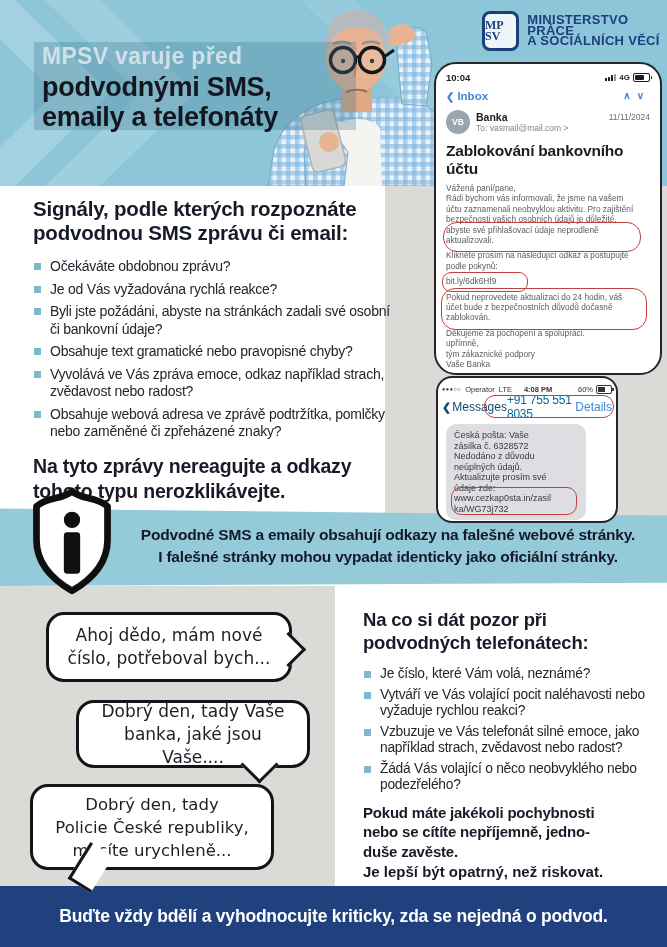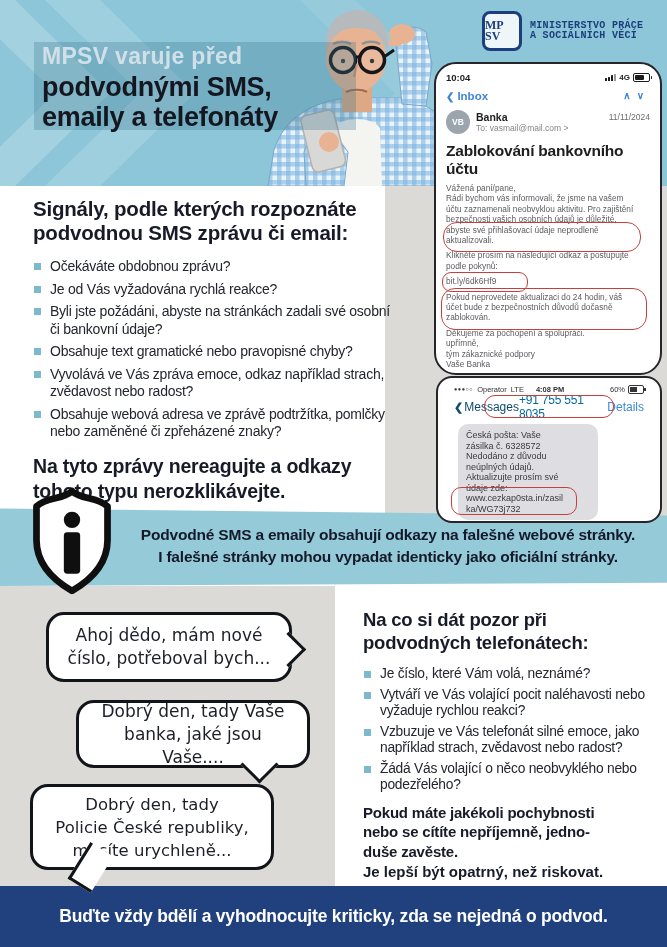--- a/index.html
+++ b/index.html
@@ -13,21 +13,21 @@
                  background:rgba(58,118,141,0.30);z-index:2;}
   .title-block{position:absolute;left:42px;top:45px;z-index:3;line-height:1;}
   .title-l1{font-size:23px;font-weight:bold;color:#cfe0e8;letter-spacing:.3px;margin-bottom:6px;}
   .title-l2,.title-l3{font-size:27px;font-weight:bold;color:#14171f;letter-spacing:-0.3px;margin-bottom:3px;}
   .man-wrap{position:absolute;left:250px;top:0;z-index:2;}
 
   .logo-wrap{position:absolute;left:482px;top:11px;z-index:6;display:flex;align-items:center;gap:8px;}
   .logo-box{width:34px;height:34px;border:3px solid #1d3e7c;border-radius:8px;background:#eef6f9;
             display:flex;flex-direction:column;align-items:flex-start;justify-content:center;
             font-family:"Liberation Serif",serif;font-weight:bold;color:#1d3e7c;font-size:12px;line-height:11px;}
-  .logo-name{font-size:10px;font-weight:bold;color:#1d3e7c;line-height:10.5px;letter-spacing:.3px;font-family:Liberation Mono, monospace;}
+  .logo-name{font-size:13px;font-weight:bold;color:#1d3e7c;line-height:10.5px;letter-spacing:.3px;}
 
   
   .gray-right{position:absolute;left:385px;top:186px;width:282px;height:330px;background:#dbdad7;z-index:0;}
   .gray-bottom-left{position:absolute;left:0;top:586px;width:335px;height:300px;background:#dbdad7;z-index:0;}
 
   
   .signals{position:absolute;left:33px;top:197px;width:362px;z-index:2;}
   .sec-heading{font-size:20.5px;font-weight:bold;color:#171b28;line-height:24px;letter-spacing:-0.2px;white-space:pre-line;}
   .sig-list{margin-top:13px;}
   .b-item{display:flex;margin-bottom:5px;}
@@ -65,23 +65,23 @@
               letter-spacing:-0.2px;white-space:pre-line;}
   .mailp{margin-top:5px;font-size:8.3px;line-height:10.4px;color:#5b5b60;white-space:pre-line;}
   .mailp.first{margin-top:6px;}
   .mailp.tight{margin-top:0;}
   .ann{position:absolute;border:1.8px solid #c2413c;border-radius:14px;z-index:6;pointer-events:none;}
   .ann1{left:7px;top:158px;width:196px;height:28px;}
   .ann2{left:6px;top:208px;width:84px;height:18px;border-radius:9px;}
   .ann3{left:5px;top:224px;width:204px;height:40px;}
 
   
-  .phone2{position:absolute;left:436px;top:376px;width:226px;height:147px;background:#ffffff;
+  .phone2{position:absolute;left:436px;top:376px;width:182px;height:147px;background:#ffffff;
           border:2.5px solid #26262a;border-radius:16px;z-index:5;box-sizing:border-box;
-          padding:6px 16px;overflow:hidden;}
+          padding:6px 4px;overflow:hidden;}
   .p2-status{display:flex;align-items:center;height:10px;font-size:7.5px;color:#333338;gap:4px;}
   .p2-dots{font-size:5.5px;letter-spacing:.5px;color:#333338;}
   .p2-time{font-weight:bold;margin-left:8px;}
   .p2-batt-wrap{margin-left:auto;display:flex;align-items:center;gap:3px;}
   .batt2{position:relative;width:14px;height:7px;border:1px solid #333338;border-radius:2px;}
   .batt2:before{content:"";position:absolute;left:1px;top:1px;bottom:1px;width:7px;background:#333338;}
   .batt2:after{content:"";position:absolute;right:-2.5px;top:2px;width:1.5px;height:3px;background:#333338;}
   .p2-nav{display:flex;justify-content:space-between;align-items:center;margin-top:4px;height:18px;}
   .p2-back{font-size:12px;color:#0c4a6e;}
   .p2-back .chev{font-weight:bold;font-size:11px;margin-right:1px;}

